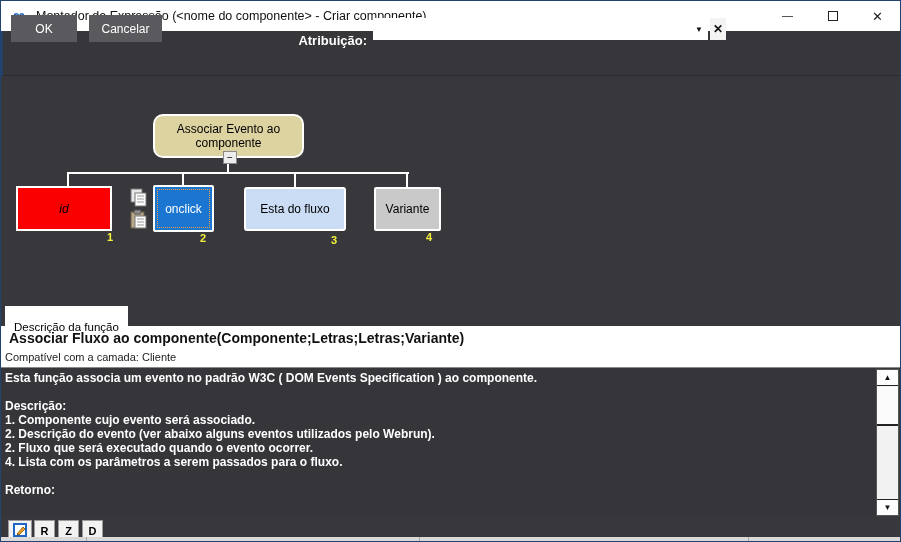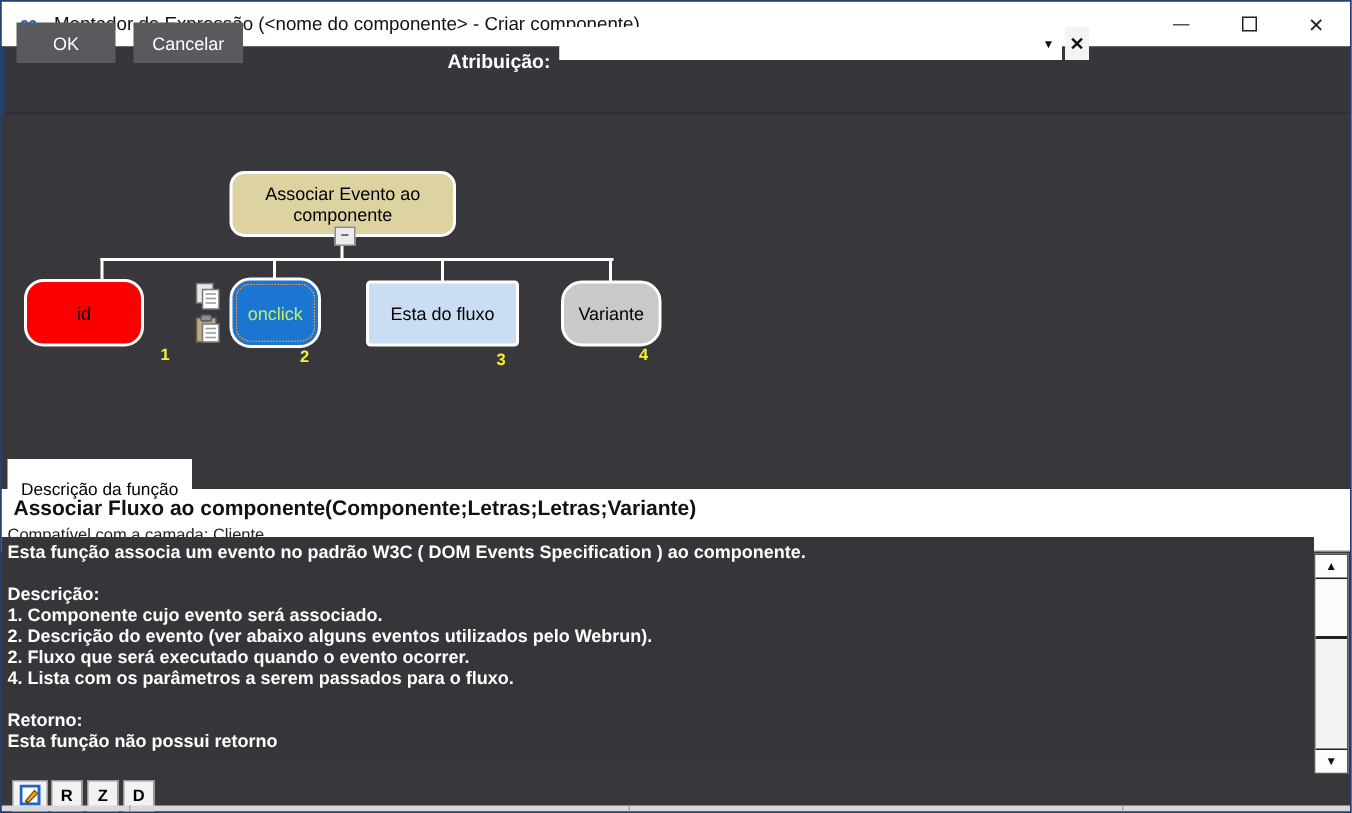--- a/index.html
+++ b/index.html
@@ -46,42 +46,42 @@
     display:flex; align-items:center; justify-content:center; cursor:pointer; }
   
   .canvas { position:absolute; left:0; top:75px; width:899px; height:230px; background:#37373c; }
   .line { position:absolute; background:#ffffff; }
   .node { position:absolute; display:flex; align-items:center; justify-content:center;
     text-align:center; border:2px solid #fff; font-size:12px; color:#000; cursor:pointer; }
   .node-root { left:152px; top:38px; width:151px; height:44px; border-radius:10px; line-height:14px; }
   .collapse-box { position:absolute; left:222px; top:75px; width:14px; height:13px;
     background:#ececec; border:1px solid #8a8a8a; font-size:10px; line-height:11px;
     text-align:center; color:#000; cursor:pointer; z-index:2; }
-  .node-id { left:15px; top:110px; width:80px; height:45px; border-radius:13px; }
-  .node-onclick { left:152px; top:109px; width:61px; height:47px; border-radius:14px;
-    color:#bef264; outline:1px dotted #ff9a3c; outline-offset:-5px; }
+  .node-id { left:15px; top:110px; width:96px; height:45px; border-radius:0;font-style:italic; }
+  .node-onclick { left:152px; top:109px; width:61px; height:47px; border-radius:2px;
+    color:#ffffff; outline:1px dotted #ff9a3c; outline-offset:-5px; }
   .node-fluxo { left:243px; top:111px; width:102px; height:44px; border-radius:3px; }
-  .node-variante { left:373px; top:111px; width:67px; height:44px; border-radius:14px; }
+  .node-variante { left:373px; top:111px; width:67px; height:44px; border-radius:2px; }
   .node-num { position:absolute; color:#f5f13a; font-size:11px; font-weight:bold; }
   .num-1 { left:106px; top:155px; }
   .num-2 { left:199px; top:156px; }
   .num-3 { left:330px; top:158px; }
   .num-4 { left:425px; top:155px; }
   .side-icon { position:absolute; width:21px; height:21px; cursor:pointer; }
   .icon-copy { left:127px; top:111px; }
   .icon-paste { left:127px; top:133px; }
   
   .tab { position:absolute; left:4px; top:305px; height:20px; padding:11px 9px;
     background:#ffffff; color:#000; font-size:11.5px; line-height:20px; cursor:pointer; z-index:2; }
   .func-header { position:absolute; left:0; top:325px; width:100%; height:42px;
     background:#ffffff; border-bottom:1px solid #888; }
   .func-sig { position:absolute; left:8px; top:4px; font-size:14px; font-weight:bold; color:#111; }
   .func-compat { position:absolute; left:4px; top:25px; font-size:11px; color:#222; }
   
-  .desc { position:absolute; left:0; top:357px; width:875px; height:148px;
+  .desc { position:absolute; left:0; top:367px; width:875px; height:148px;
     background:#35353a; color:#fff; font-size:12px; font-weight:bold;
     padding:3px 0 0 4px; overflow:hidden; }
   .desc-line { height:14px; line-height:14px; white-space:nowrap; }
   
   .scrollbar { position:absolute; left:875px; top:368px; width:23px; height:147px;
     background:#f2f2f2; border:1px solid #555; }
   .sb-btn { position:absolute; left:0; width:21px; height:16px; background:#fdfdfd;
     display:flex; align-items:center; justify-content:center; font-size:8px; color:#111;
     cursor:pointer; }
   .sb-up { top:0; border-bottom:1px solid #222; }
@@ -186,21 +186,20 @@
   <div class="desc">
     <div class="desc-line">Esta função associa um evento no padrão W3C ( DOM Events Specification ) ao componente.</div>
     <div class="desc-line"></div>
     <div class="desc-line">Descrição:</div>
     <div class="desc-line">1. Componente cujo evento será associado.</div>
     <div class="desc-line">2. Descrição do evento (ver abaixo alguns eventos utilizados pelo Webrun).</div>
     <div class="desc-line">2. Fluxo que será executado quando o evento ocorrer.</div>
     <div class="desc-line">4. Lista com os parâmetros a serem passados para o fluxo.</div>
     <div class="desc-line"></div>
     <div class="desc-line">Retorno:</div>
-    <div class="desc-line">Esta função não possui retorno</div>
   </div>
 
   <div class="scrollbar">
     <div class="sb-btn sb-up">
         <span>▲</span>
       </div>
     <div class="sb-thumb"></div>
     <div class="sb-btn sb-down">
         <span>▼</span>
       </div>

